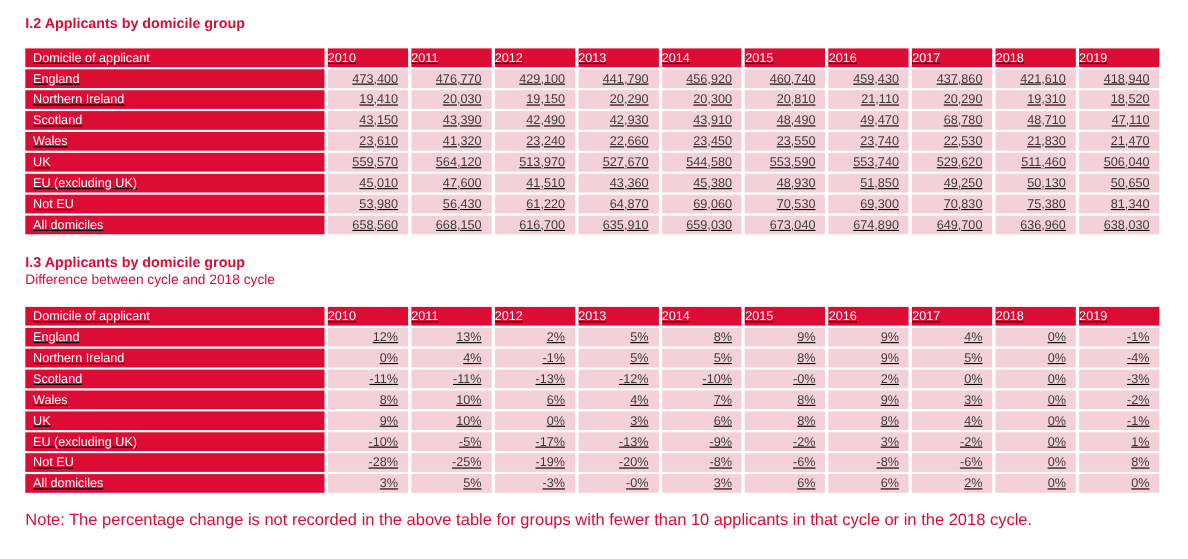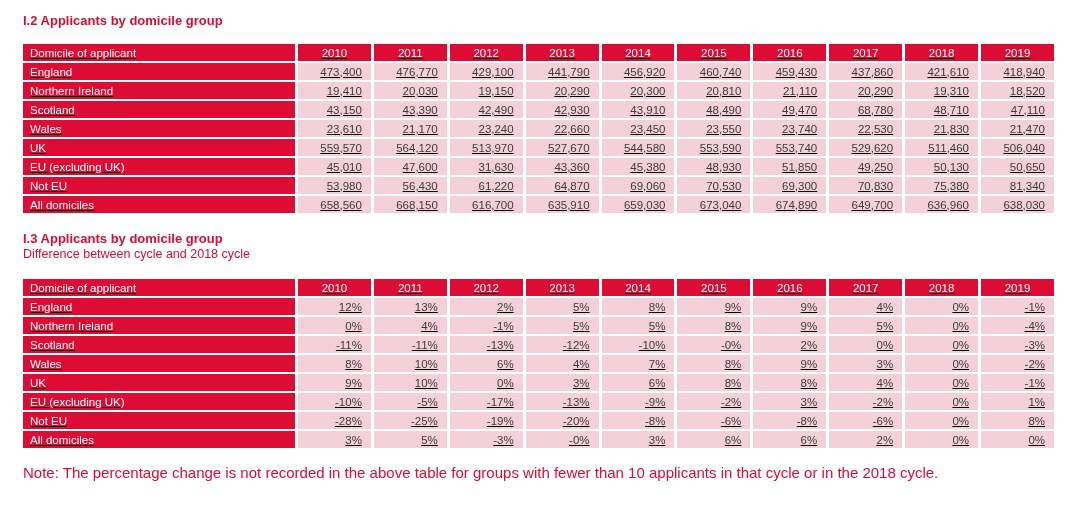--- a/index.html
+++ b/index.html
@@ -44,21 +44,21 @@
     height: 17px;
     font-size: 11.5px;
     font-weight: normal;
     padding: 0;
     white-space: nowrap;
     overflow: hidden;
   }
   table.data-table th.year-head {
     background: var(--red);
     color: var(--head-text);
-    text-align: center;
+    text-align: left;
   }
   table.data-table th.label-head,
   table.data-table th.row-label {
     background: var(--red);
     color: var(--head-text);
     text-align: left;
     padding-left: 7px;
   }
   table.data-table td.data-cell {
     background: var(--pink);
@@ -147,21 +147,21 @@
             <td class="data-cell">43,910</td>
             <td class="data-cell">48,490</td>
             <td class="data-cell">49,470</td>
             <td class="data-cell">68,780</td>
             <td class="data-cell">48,710</td>
             <td class="data-cell">47,110</td>
           </tr>
           <tr>
             <th class="row-label">Wales</th>
             <td class="data-cell">23,610</td>
-            <td class="data-cell">21,170</td>
+            <td class="data-cell">41,320</td>
             <td class="data-cell">23,240</td>
             <td class="data-cell">22,660</td>
             <td class="data-cell">23,450</td>
             <td class="data-cell">23,550</td>
             <td class="data-cell">23,740</td>
             <td class="data-cell">22,530</td>
             <td class="data-cell">21,830</td>
             <td class="data-cell">21,470</td>
           </tr>
           <tr>
@@ -174,21 +174,21 @@
             <td class="data-cell">553,590</td>
             <td class="data-cell">553,740</td>
             <td class="data-cell">529,620</td>
             <td class="data-cell">511,460</td>
             <td class="data-cell">506,040</td>
           </tr>
           <tr>
             <th class="row-label">EU (excluding UK)</th>
             <td class="data-cell">45,010</td>
             <td class="data-cell">47,600</td>
-            <td class="data-cell">31,630</td>
+            <td class="data-cell">41,510</td>
             <td class="data-cell">43,360</td>
             <td class="data-cell">45,380</td>
             <td class="data-cell">48,930</td>
             <td class="data-cell">51,850</td>
             <td class="data-cell">49,250</td>
             <td class="data-cell">50,130</td>
             <td class="data-cell">50,650</td>
           </tr>
           <tr>
             <th class="row-label">Not EU</th>

